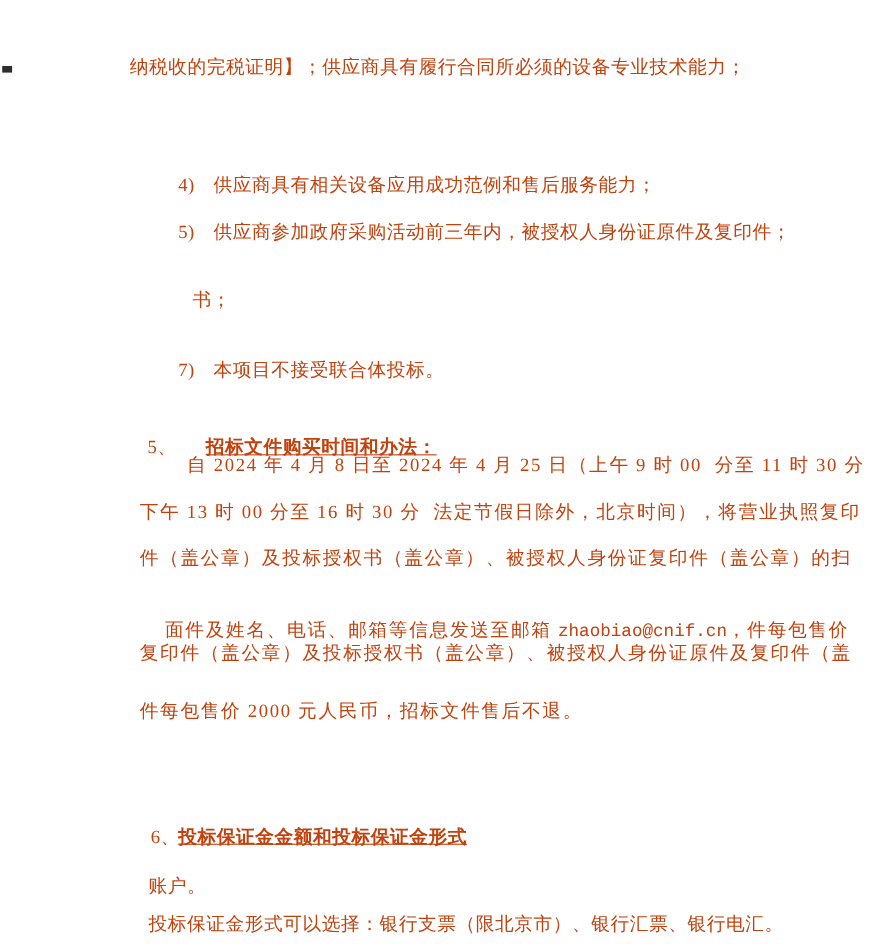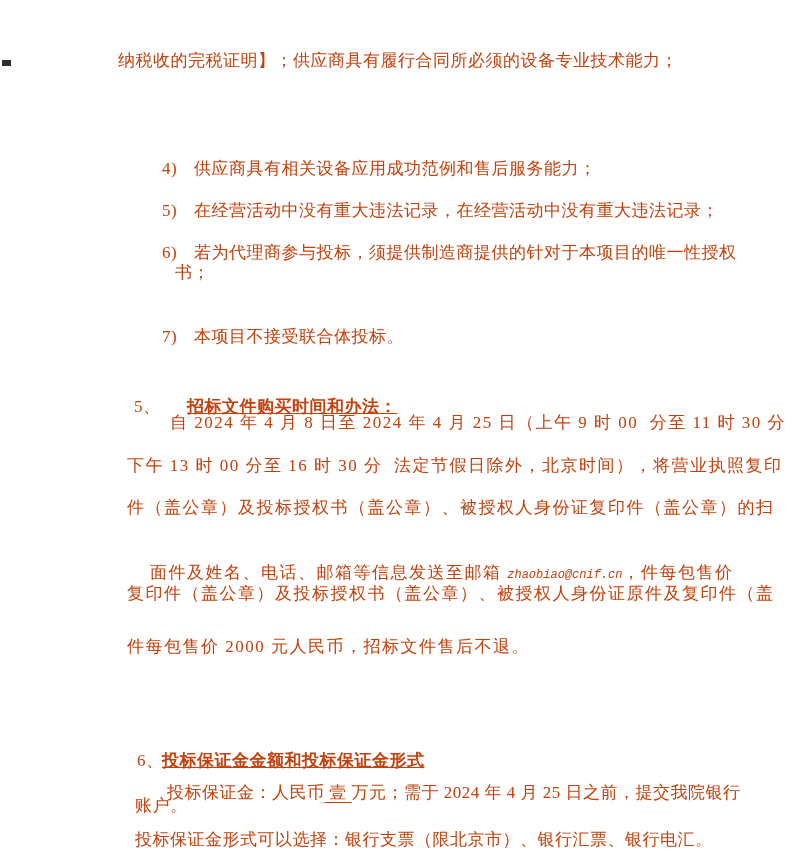--- a/index.html
+++ b/index.html
@@ -24,23 +24,22 @@
   .bold { font-weight: bold; text-decoration: underline; }
   .num  { display: inline-block; width: 32px; }
   .hnum5 { display: inline-block; width: 53px; font-weight: normal; }
   .hnum6 { display: inline-block; width: 25px; font-weight: normal; }
   .u {
     text-decoration: underline;
     text-underline-offset: 4px;
   }
   .mono {
     font-family: "Liberation Mono", "DejaVu Sans Mono", monospace;
-    font-size: 12px;
+    font-size: 16px;
     letter-spacing: 0;
-    font-style: italic;
   }
   .artifact {
     position: absolute;
     left: 2px; top: 24px;
     width: 9px; height: 6px;
     background: #2e2e2e;
   }
 </style>
 </head>
 <body>
@@ -50,26 +49,23 @@
   <div class="artifact"></div>
 
   <div class="ln" style="left:118px; top:14px;">纳税收的完税证明】；供应商具有履行合同所必须的设备专业技术能力；</div>
 
 
   <div class="ln" style="left:143px; top:100px;">
     <span class="num">4)</span><span>供应商具有相关设备应用成功范例和售后服务能力；</span>
   </div>
 
   <div class="ln" style="left:143px; top:142px;">
-    <span class="num">5)</span><span>在经营活动中没有重大违法记录，在经营活动中没有重大违法记录；</span>
+    <span class="num">5)</span><span>供应商参加政府采购活动前三年内，被授权人身份证原件及复印件；</span>
   </div>
 
-  <div class="ln" style="left:143px; top:184px;">
-    <span class="num">6)</span><span>若为代理商参与投标，须提供制造商提供的针对于本项目的唯一性授权</span>
-  </div>
 
   <div class="ln" style="left:175px; top:226px;">书；</div>
 
   <div class="ln" style="left:143px; top:268px;">
     <span class="num">7)</span><span>本项目不接受联合体投标。</span>
   </div>
 
   <div class="ln" style="left:115px; top:338px;">
     <span class="hnum5">5、</span><span class="bold">招标文件购买时间和办法：</span>
   </div>
@@ -86,23 +82,20 @@
 
   <div class="ln wide" style="left:127px; top:547px;">复印件（盖公章）及投标授权书（盖公章）、被授权人身份证原件及复印件（盖</div>
 
 
   <div class="ln wide" style="left:127px; top:600px;">件每包售价 2000 元人民币，招标文件售后不退。</div>
 
   <div class="ln" style="left:118px; top:692px;">
     <span class="hnum6">6、</span><span class="bold">投标保证金金额和投标保证金形式</span>
   </div>
 
-  <div class="ln" style="left:148px; top:724px;">
-    <span>投标保证金：人民币</span><span class="u"> 壹 </span><span>万元；需于 2024 年 4 月 25 日之前，提交我院银行</span>
-  </div>
 
   <div class="ln" style="left:135px; top:759px;">账户。</div>
 
   <div class="ln" style="left:135px; top:793px;">投标保证金形式可以选择：银行支票（限北京市）、银行汇票、银行电汇。</div>
 
   <div class="ln" style="left:135px; top:827px;">
     <span>并将银行回单发送至邮箱 </span><span class="mono">zhaobiao@cnif.cn</span>
   </div>
 
 </div>

